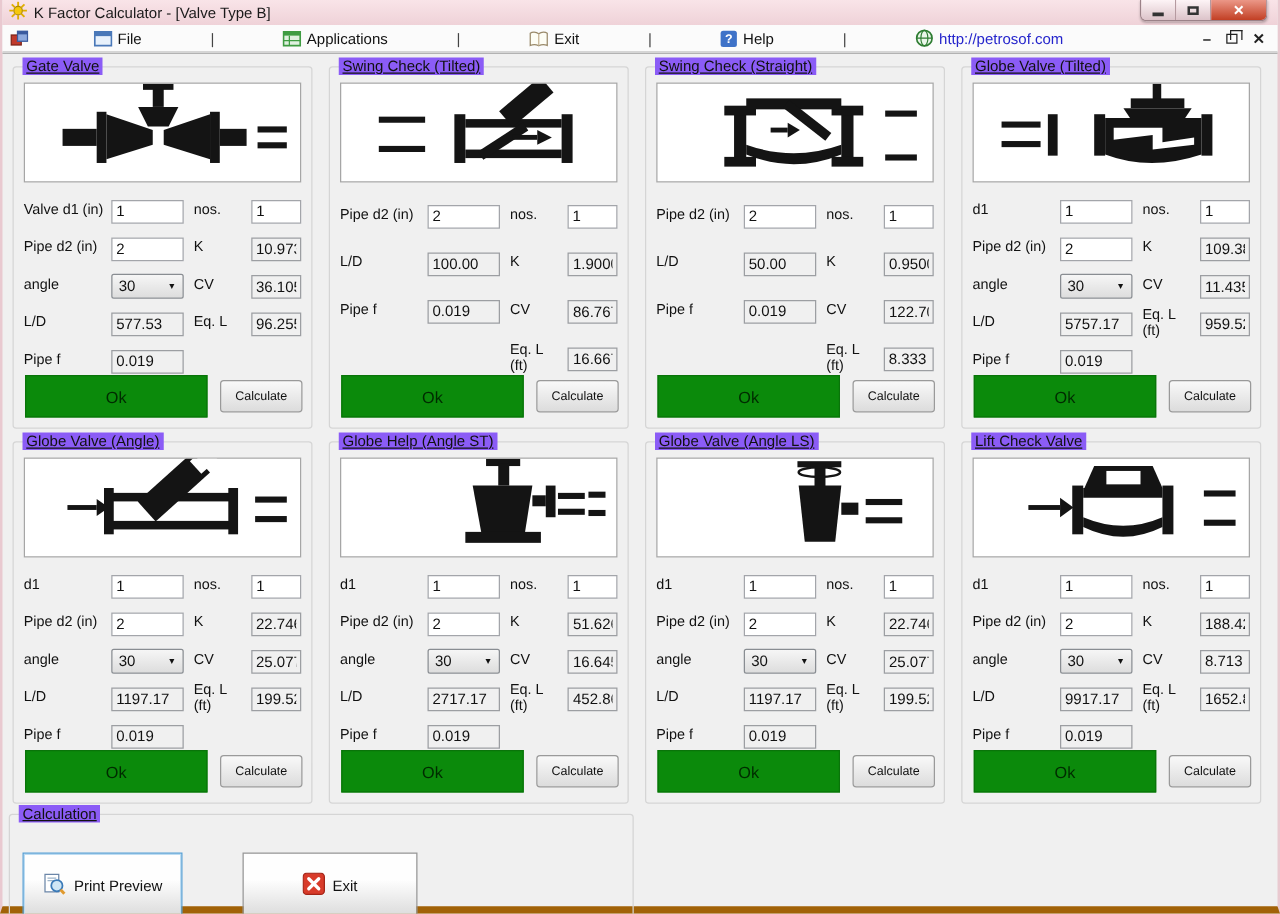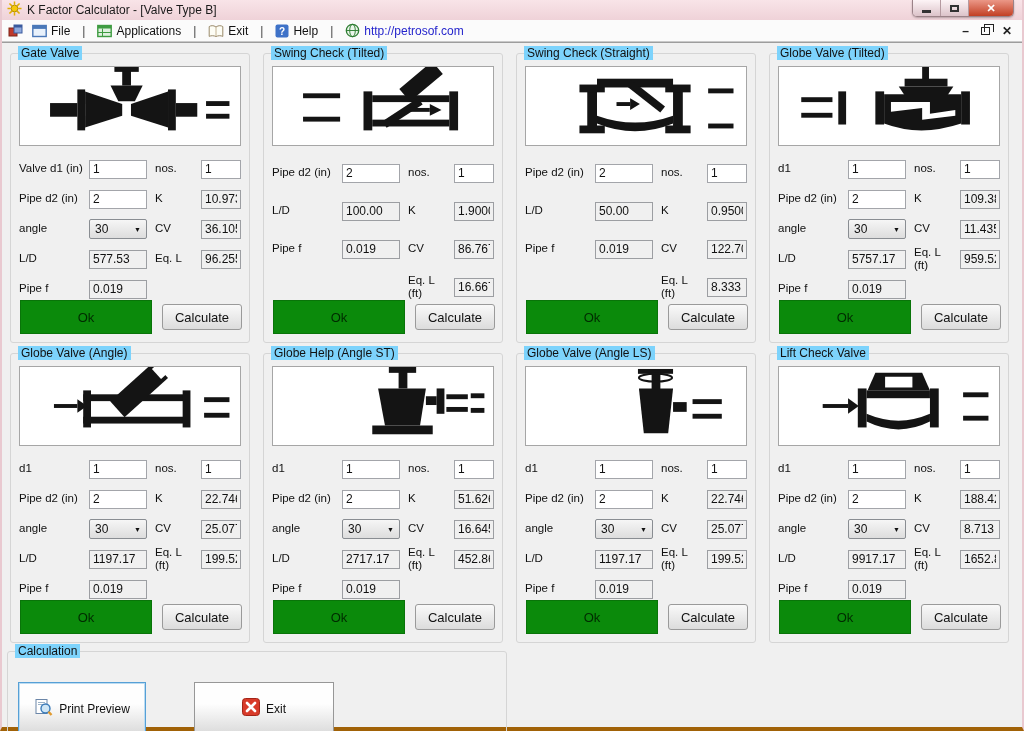--- a/index.html
+++ b/index.html
@@ -4,21 +4,21 @@
 <style>
   * { box-sizing: border-box; }
   html,body { margin:0; padding:0; }
   body {
     width:1024px; height:731px; overflow:hidden;
     font-family:"Liberation Sans", sans-serif;
     background:#f0f0f0; color:#111;
   }
   .window {
     width:1024px; height:731px; position:relative;
-    border-left:2px solid #e9c9d0; border-right:2px solid #e9c9d0; border-bottom:4px solid #a16207;
+    border-left:2px solid #e9c9d0; border-right:2px solid #e9c9d0; border-bottom:6px solid #a16207;
     background:#f0f0f0;
   }
   
   .titlebar {
     height:20px; background:linear-gradient(#f9e4e8,#efd2d8);
     display:flex; align-items:center; padding-left:5px; font-size:12px;
     position:relative;
   }
   .titlebar .ttl { margin-left:5px; color:#1a1a1a; }
   .win-controls {
@@ -28,58 +28,58 @@
   }
   .wc { width:28px; height:100%; display:flex; align-items:center; justify-content:center;
     background:linear-gradient(#fdf4f6,#dcc3c9); border-right:1px solid #b59aa0; cursor:default; }
   .wc:last-child { border-right:none; }
   .wc .minbar { width:9px; height:3px; background:#333; margin-top:6px; }
   .wc .maxsq { width:9px; height:7px; border:2px solid #333; }
   .wc.close { width:44px; background:linear-gradient(#eb9787,#c23f24); color:#fff; font-weight:bold; font-size:11px; }
   
   .menubar {
     height:22px; background:#fbfbfb; border-bottom:1px solid #c9c9c9;
-    display:flex; align-items:center; padding:0 6px; font-size:12px; position:relative;
+    display:flex; align-items:center; padding:0 6px; font-size:12px; position:relative;gap:43px;
   }
   .menubar svg { display:block; }
   .menu-item { display:flex; align-items:center; gap:4px; padding:0 5px; cursor:default; }
   .menu-sep { color:#444; padding:0 7px; }
   .menu-link { color:#2525cc; }
   .mdi-controls { position:absolute; right:10px; top:0; height:22px; display:flex; align-items:center; gap:12px; }
   .mdic { font-weight:bold; color:#222; font-size:12px; line-height:1; cursor:default; }
   .mdic.restore { width:9px; height:8px; border:1px solid #222; position:relative; background:#fbfbfb; }
   .mdic.restore::before { content:""; position:absolute; left:2px; top:-4px; width:8px; height:7px; border:1px solid #222; border-bottom:none; }
   
   .client { border-top:1px solid #9d9d9d; height:685px; }
   #panels { display:flex; flex-wrap:wrap; padding:10px 6px 0 8px; column-gap:13px; row-gap:10px; }
   .panel {
     position:relative; width:240px; height:290px;
     border:1px solid #d5d5d5; border-radius:3px; background:#f0f0f0;
     padding:12px 6px 6px;
   }
-  .gb-title { position:absolute; top:-8px; left:7px; background:#7dd3fc; padding:0 3px; font-size:12px; }
+  .gb-title { position:absolute; top:-8px; left:7px; background:#8b5cf6; padding:0 3px; font-size:12px;text-decoration:underline; }
   .picbox { height:80px; background:#fff; border:1px solid #a6a6a6; margin:0 2px 6px; }
   .picbox svg { width:100%; height:100%; }
   .rows { padding-top:2px; }
   .frow { display:grid; grid-template-columns:64px 58px 42px 1fr; column-gap:6px; align-items:center; min-height:30px; padding:0 2px; }
   .sparse .frow { min-height:38px; }
   .flabel { font-size:11.5px; line-height:1.15; }
   .lab2 { padding-left:2px; }
   input.fval { height:19px; font-size:12px; padding:1px 3px; width:100%; font-family:"Liberation Sans",sans-serif; color:#111; }
   input.editable { background:#fff; border:1px solid #a3a5aa; }
   input.readonly { background:#f0f0f0; border:1px solid #9c9ea2; }
   .fval.none { border:none; }
   .combo { height:20px; width:100%; border:1px solid #898d92; border-radius:2px;
     background:linear-gradient(#f6f6f6,#ddDDdd); display:flex; align-items:center;
     font-size:12px; padding-left:5px; cursor:default; }
   .combo-arrow { margin-left:auto; font-size:7px; padding:0 5px; color:#111; }
   .btnrow { position:absolute; left:9px; right:7px; bottom:8px; display:flex; align-items:center; }
   .okbtn { flex:1; height:34px; margin-right:10px; background:#0b8a0b; border:1px solid #097409;
     color:#002b00; font-size:13px; font-family:inherit; cursor:pointer; }
-  .calcbtn { width:80px; height:26px; font-size:13px; font-family:inherit; color:#111;
+  .calcbtn { width:66px; height:26px; font-size:10px; font-family:inherit; color:#111;
     background:linear-gradient(#f9f9f9,#dcdcdc); border:1px solid #9a9a9a; border-radius:3px; cursor:pointer; }
   
   .calc-group { position:relative; margin:8px 0 0 5px; width:500px; height:103px;
     border:1px solid #d5d5d5; border-radius:3px; padding:14px 8px 8px; }
   .calc-buttons { display:flex; align-items:center; height:54px; }
   .bigbtn { height:54px; display:flex; align-items:center; justify-content:center; gap:6px;
     font-size:12px; font-family:inherit; color:#111;
     background:linear-gradient(#fefefe 40%,#d9d9d9); border:1px solid #979797; cursor:pointer;margin-top:31px; }
   .bigbtn svg { flex:none; }
   #btn-print-preview { width:128px; margin-left:2px; border:1px solid #56a0d6; box-shadow:0 0 0 1px #bcdcf2 inset; }

